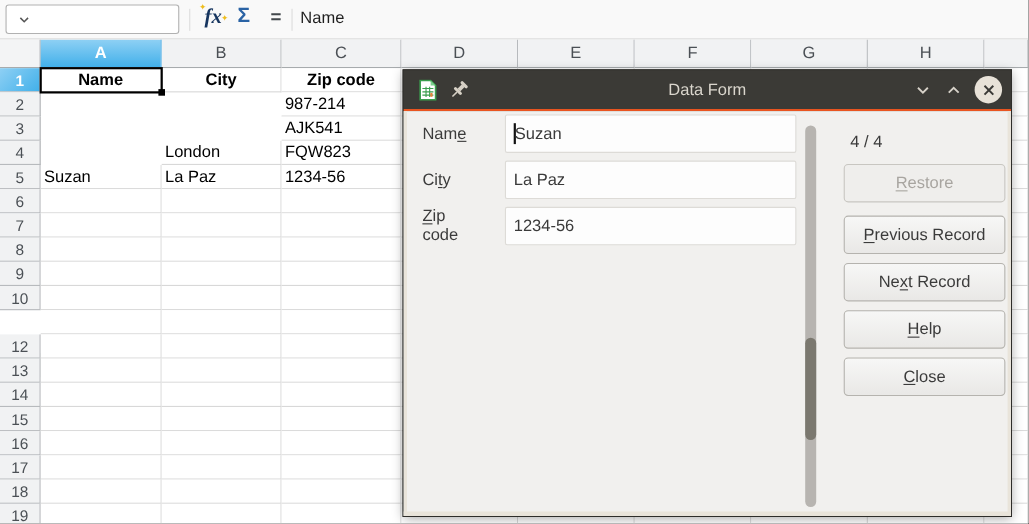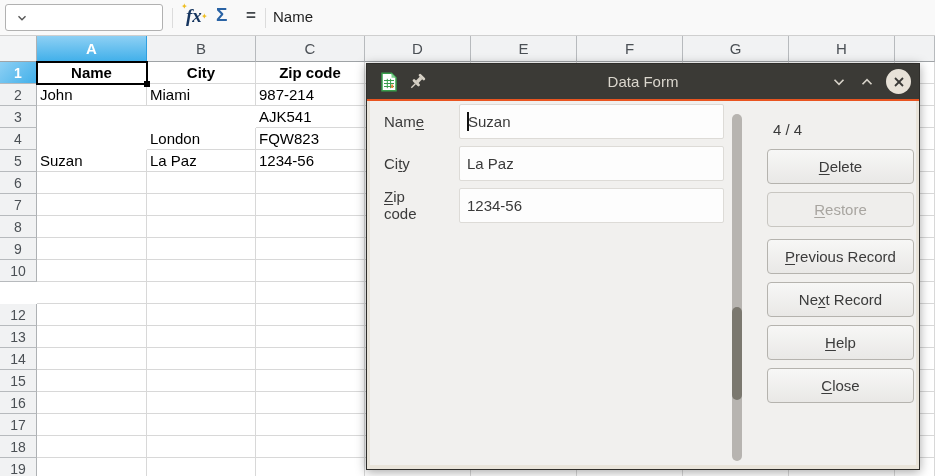--- a/index.html
+++ b/index.html
@@ -95,22 +95,20 @@
       <div class="cell hdr" style="left: 37px; top: 26px; width: 110px; height: 22px;">Name</div>
       <div class="cell hdr" style="left: 147px; top: 26px; width: 109px; height: 22px;">City</div>
       <div class="cell hdr" style="left: 256px; top: 26px; width: 109px; height: 22px;">Zip code</div>
       <div class="cell" style="left: 365px; top: 26px; width: 106px; height: 22px;"></div>
       <div class="cell" style="left: 471px; top: 26px; width: 106px; height: 22px;"></div>
       <div class="cell" style="left: 577px; top: 26px; width: 106px; height: 22px;"></div>
       <div class="cell" style="left: 683px; top: 26px; width: 106px; height: 22px;"></div>
       <div class="cell" style="left: 789px; top: 26px; width: 106px; height: 22px;"></div>
       <div class="cell" style="left: 895px; top: 26px; width: 40px; height: 22px;"></div>
       <div class="row-h" style="top: 48px; height: 22px;">2</div>
-      <div class="cell" style="left: 37px; top: 48px; width: 110px; height: 22px;">John</div>
-      <div class="cell" style="left: 147px; top: 48px; width: 109px; height: 22px;">Miami</div>
       <div class="cell" style="left: 256px; top: 48px; width: 109px; height: 22px;">987-214</div>
       <div class="cell" style="left: 365px; top: 48px; width: 106px; height: 22px;"></div>
       <div class="cell" style="left: 471px; top: 48px; width: 106px; height: 22px;"></div>
       <div class="cell" style="left: 577px; top: 48px; width: 106px; height: 22px;"></div>
       <div class="cell" style="left: 683px; top: 48px; width: 106px; height: 22px;"></div>
       <div class="cell" style="left: 789px; top: 48px; width: 106px; height: 22px;"></div>
       <div class="cell" style="left: 895px; top: 48px; width: 40px; height: 22px;"></div>
       <div class="row-h" style="top: 70px; height: 22px;">3</div>
       <div class="cell" style="left: 256px; top: 70px; width: 109px; height: 22px;">AJK541</div>
       <div class="cell" style="left: 365px; top: 70px; width: 106px; height: 22px;"></div>
@@ -343,21 +341,20 @@
             <span>1234-56</span>
           </div>
       </div>
 
       <div class="dscroll-track">
         <div class="dscroll-thumb"></div>
       </div>
 
       <div class="btncol">
         <div class="counter">4 / 4</div>
-        <button class="dbtn"><span></span><span class="mn">D</span><span>elete</span></button>
         <button class="dbtn disabled"><span></span><span class="mn">R</span><span>estore</span></button>
         <button class="dbtn gap"><span></span><span class="mn">P</span><span>revious Record</span></button>
         <button class="dbtn"><span>Ne</span><span class="mn">x</span><span>t Record</span></button>
         <button class="dbtn"><span></span><span class="mn">H</span><span>elp</span></button>
         <button class="dbtn"><span></span><span class="mn">C</span><span>lose</span></button>
       </div>
     </div>
   </div>
 </div>
 

